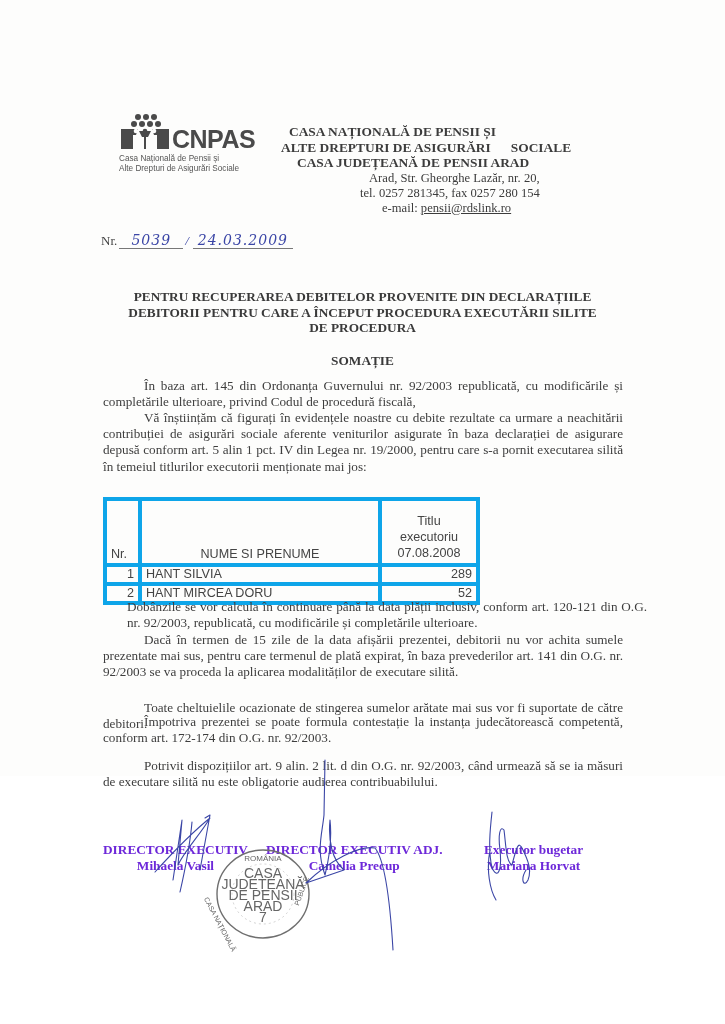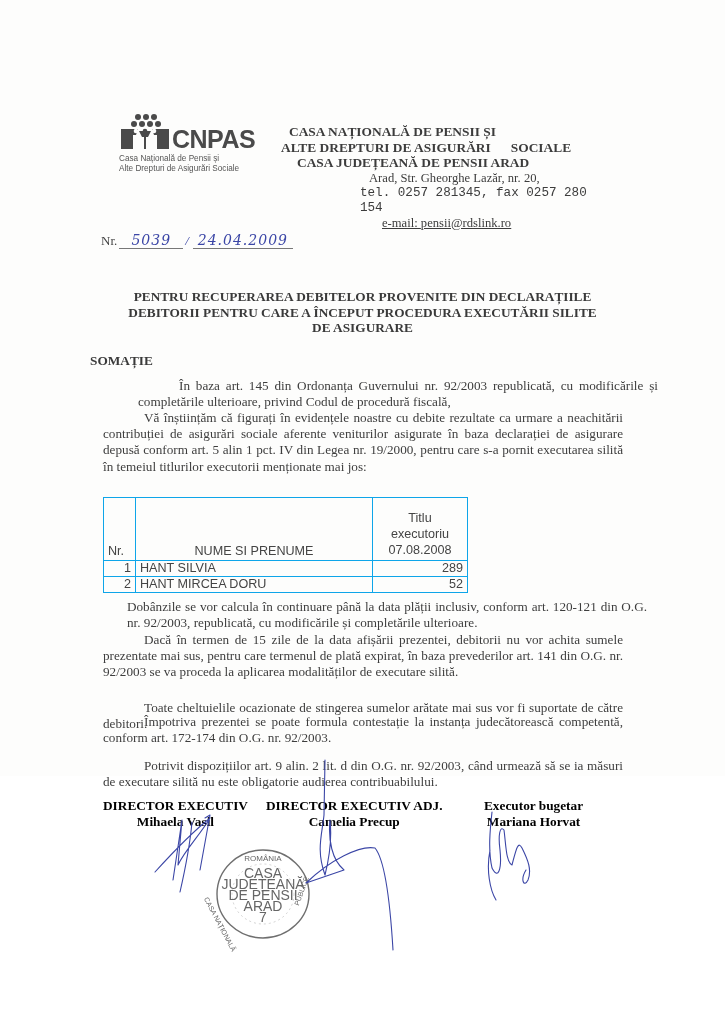--- a/index.html
+++ b/index.html
@@ -17,50 +17,50 @@
   .logo-sub { font-family: "Liberation Sans", sans-serif; font-size: 8.2px; color: #555; line-height: 10px; margin-top: 3px; margin-left: 2px; }
 
   
   .inst { position: absolute; left: 281px; top: 124px; width: 330px; font-family: "Liberation Serif", serif; }
   .inst .l { font-weight: bold; font-size: 13.4px; line-height: 15.5px; color: #3c3c3c; white-space: pre; }
   .inst .l1 { padding-left: 8px; }
   .inst .l2 { padding-left: 0; }
   .inst .l3 { padding-left: 16px; }
   .inst .addr { font-size: 12.6px; line-height: 15px; color: #3c3c3c; }
   .inst .a1 { padding-left: 88px; }
-  .inst .a2 { padding-left: 79px; font-family: Liberation Mono, monospace; }
-  .inst .a3 { padding-left: 101px; text-decoration: underline; }
+  .inst .a2 { padding-left: 79px; }
+  .inst .a3 { padding-left: 101px; }
   .inst .a3 a { color: #3c3c3c; text-decoration: underline; }
 
   
   .nr { position: absolute; left: 101px; top: 232px; font-size: 13px; color: #444; display: flex; align-items: flex-end; }
   .nr .hand { font-family: "DejaVu Serif", serif; font-style: italic; color: #3b46a6; font-size: 14px; border-bottom: 1px solid #777; padding: 0 2px 0 2px; margin-left: 2px; letter-spacing: 1px; }
   .nr .sep { color: #3b46a6; font-style: italic; margin: 0 2px; }
 
   
   .title { position: absolute; left: 90px; width: 545px; top: 289px; text-align: center; font-weight: bold; font-size: 13.3px; line-height: 15.5px; color: #3a3a3a; }
-  .subtitle { position: absolute; left: 90px; width: 545px; top: 353px; font-weight: bold; font-size: 13.3px; color: #3a3a3a; }
+  .subtitle { position: absolute; left: 90px; width: 545px; top: 353px; text-align: center; font-weight: bold; font-size: 13.3px; color: #3a3a3a; }
 
   
   .p { position: absolute; left: 103px; width: 520px; font-size: 13.2px; line-height: 16.2px; color: #3d3d3d; text-align: justify; }
   .ind { text-indent: 41px; }
 
   
   .tbl { position: absolute; left: 103px; top: 497px; border-collapse: collapse; font-family: "Liberation Sans", sans-serif; font-size: 12.6px; color: #444; }
-  .tbl td, .tbl th { border: 1px solid #0ea5e9; padding: 0 4px; font-weight: normal; }
+  .tbl td, .tbl th { border: 4px solid #0ea5e9; padding: 0 4px; font-weight: normal; }
   .tbl th { vertical-align: bottom; height: 60px; padding-bottom: 2px; }
   .tbl .c-nr { width: 23px; text-align: left; }
   .tbl .c-name { width: 228px; text-align: center; }
   .tbl .c-val { width: 86px; text-align: center; line-height: 16px; }
   .tbl td { height: 15px; line-height: 15px; }
   .tbl td.n { text-align: right; }
   .tbl td.v { text-align: right; }
 
   
-  .sig { position: absolute; top: 798px; font-weight: bold; font-size: 13.3px; line-height: 16px; color: #000000; text-align: center; white-space: nowrap; }
+  .sig { position: absolute; top: 842px; font-weight: bold; font-size: 13.3px; line-height: 16px; color: #6d28d9; text-align: center; white-space: nowrap; }
   .sig1 { left: 103px; }
   .sig2 { left: 266px; }
   .sig3 { left: 484px; }
 
   svg.overlay { position: absolute; left: 0; top: 0; pointer-events: none; }
 </style>
 </head>
 <body>
 
 <div class="page">
@@ -100,31 +100,31 @@
     <div class="l l3">CASA JUDEȚEANĂ DE PENSII ARAD</div>
     <div class="addr a1">Arad, Str. Gheorghe Lazăr, nr. 20,</div>
     <div class="addr a2">tel. 0257 281345, fax 0257 280 154</div>
     <div class="addr a3"><span>e-mail: </span><a>pensii@rdslink.ro</a></div>
   </div>
 
   <div class="nr">
     <span>Nr.</span>
     <span class="hand" style="width:60px; display:inline-block; text-align:center;">5039</span>
     <span class="sep">/</span>
-    <span class="hand" style="width:96px; display:inline-block; text-align:center;">24.04.2009</span>
+    <span class="hand" style="width:96px; display:inline-block; text-align:center;">24.03.2009</span>
   </div>
 
   <div class="title">
     <div>PENTRU RECUPERAREA DEBITELOR PROVENITE DIN DECLARAȚIILE</div>
     <div>DEBITORII PENTRU CARE A ÎNCEPUT PROCEDURA EXECUTĂRII SILITE</div>
-    <div>DE ASIGURARE</div>
+    <div>DE PROCEDURA</div>
   </div>
   <div class="subtitle">SOMAȚIE</div>
 
-  <div class="p ind" style="top:378px;margin-left:35px;">În baza art. 145 din Ordonanța Guvernului nr. 92/2003 republicată, cu modificările și completările ulterioare, privind Codul de procedură fiscală,</div>
+  <div class="p ind" style="top:378px;">În baza art. 145 din Ordonanța Guvernului nr. 92/2003 republicată, cu modificările și completările ulterioare, privind Codul de procedură fiscală,</div>
   <div class="p ind" style="top:410px;">Vă înștiințăm că figurați în evidențele noastre cu debite rezultate ca urmare a neachitării contribuției de asigurări sociale aferente veniturilor asigurate în baza declarației de asigurare depusă conform art. 5 alin 1 pct. IV din Legea nr. 19/2000, pentru care s-a pornit executarea silită în temeiul titlurilor executorii menționate mai jos:</div>
 
   <table class="tbl">
     <thead>
       <tr>
         <th class="c-nr">Nr.</th>
         <th class="c-name">NUME SI PRENUME</th>
         <th class="c-val">
           <div>Titlu</div>
           <div>executoriu</div>

